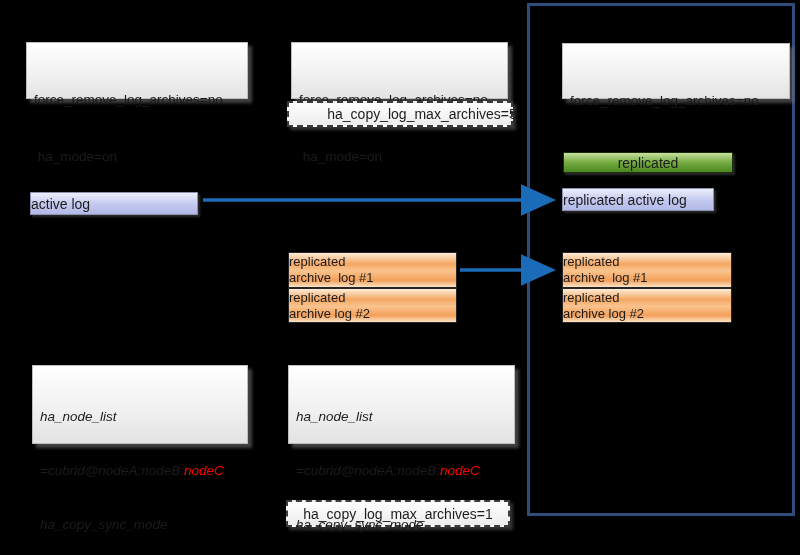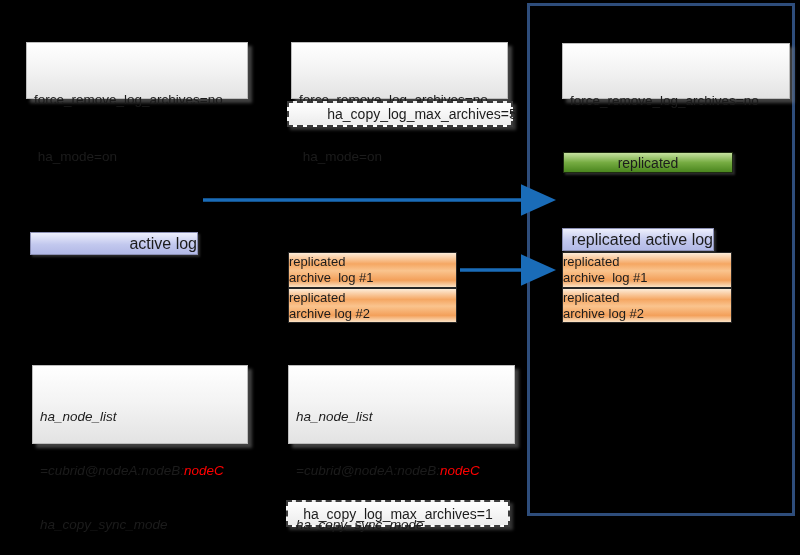--- a/index.html
+++ b/index.html
@@ -11,22 +11,22 @@
   .cfg-text{font-size:13.5px;line-height:19px;padding:9px 4px 0 7px;white-space:pre;}
   .params-text{font-size:13.5px;line-height:18px;padding:6px 4px 0 7px;white-space:pre;font-style:italic;}
   .red{color:var(--red_text,#ff0000);}
   .dashed-box{background:linear-gradient(180deg,#ffffff 0%,#ececec 100%);
               border:2px dashed #3c3c3c;box-shadow:3px 3px 3px rgba(130,130,130,0.4);
               font-size:14px;display:flex;align-items:center;justify-content:center;}
   .green-box{background:linear-gradient(180deg,#c6e2a0 0%,#76ac42 50%,#4a861e 100%);
              border:1px solid #1e2c11;display:flex;align-items:center;justify-content:center;
              font-size:14px;box-shadow:2px 2px 2px rgba(120,120,120,0.35);}
   .lav-box{background:linear-gradient(180deg,#edeffc 0%,#c2c8ee 55%,#b2b9e6 100%);
-           border:1px solid #8c90b5;display:flex;align-items:center;justify-content:flex-end;
-           font-size:16px;box-shadow:2px 2px 2px rgba(120,120,120,0.35);margin-top:40px;}
+           border:1px solid #8c90b5;display:flex;align-items:center;justify-content:flex-start;
+           font-size:14px;box-shadow:2px 2px 2px rgba(120,120,120,0.35);}
   .orange-box{background:linear-gradient(180deg,#fdecd8 0%,#f5a763 32%,#fac48e 52%,#f3a05a 80%,#fbe2c4 100%);
               border:1px solid #262626;text-align:center;font-size:13px;line-height:16px;
               display:flex;flex-direction:column;align-items:flex-start;justify-content:center;
               white-space:pre;}
   .server-rect{border:3px solid var(--server_border,#2e4d7b);background:transparent;}
   svg line{stroke:var(--arrow,#1a6cb8);stroke-width:3.5;}
   svg marker path{fill:var(--arrow,#1a6cb8);}
 </style>
 </head>
 <body>

